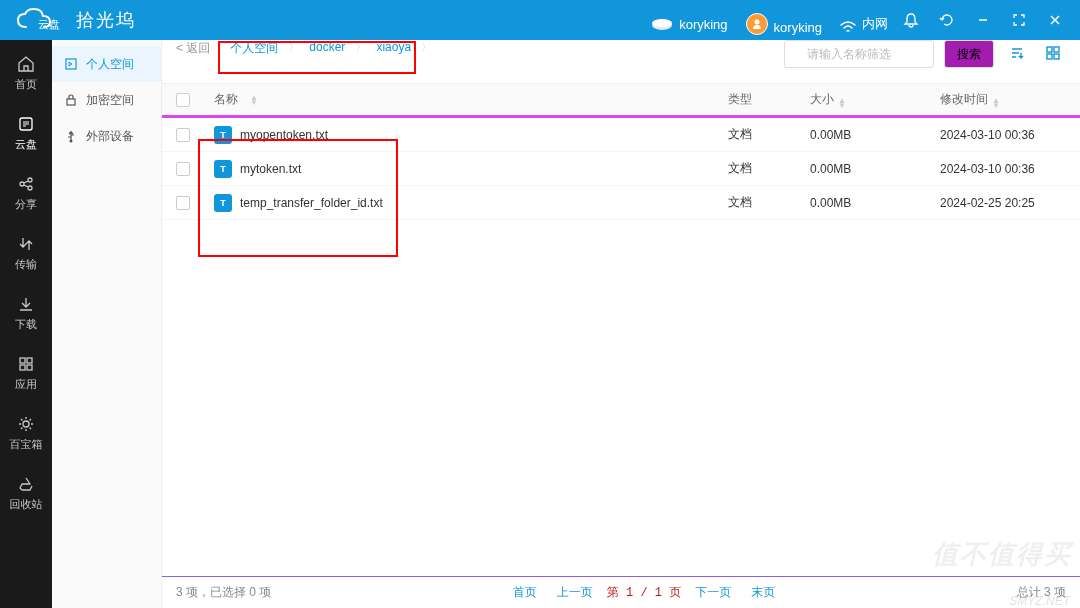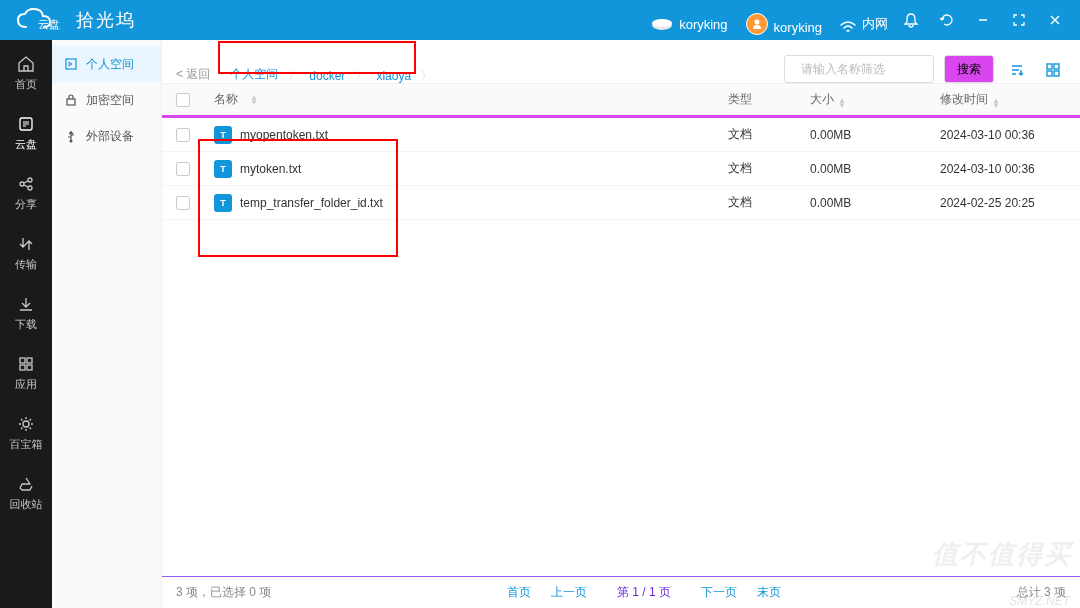--- a/index.html
+++ b/index.html
@@ -25,28 +25,28 @@
     .rail-icon { width: 20px; height: 20px; display: flex; align-items: center; justify-content: center; }
     
     
     .sidebar { width: 110px; border-right: 1px solid #eee; background: #fafafa; padding-top: 6px; }
     .sb-item { height: 36px; display: flex; align-items: center; gap: 8px; padding-left: 12px; font-size: 12px; color: #555; cursor: pointer; }
     .sb-item.active { color: #1296db; background: #eaf5fd; }
     .sb-icon { width: 14px; height: 14px; display: flex; align-items: center; justify-content: center; }
     
     
     .main { flex: 1; display: flex; flex-direction: column; min-width: 0; position: relative; }
-    .toolbar { height: 44px; display: flex; align-items: flex-end; padding: 0 14px; gap: 4px; border-bottom: 1px solid #f0f0f0; }
+    .toolbar { height: 44px; display: flex; align-items: flex-start; padding: 0 14px; gap: 4px; border-bottom: 1px solid #f0f0f0; }
     .back-btn { color: #999; font-size: 12px; margin-right: 10px; cursor: pointer; }
     .crumb { color: #1296db; font-size: 12px; padding: 0 6px; cursor: pointer; }
     .crumb-sep { color: #ccc; font-size: 11px; }
     .toolbar-spacer { flex: 1; }
-    .search-input { width: 150px; height: 28px; border: 1px solid #ddd; border-radius: 3px; padding: 0 16px; font-size: 12px; color: #333; }
+    .search-input { width: 150px; height: 28px; border: 1px solid #ddd; border-radius: 3px; padding: 0 22px; font-size: 12px; color: #333; }
     .search-input::placeholder { color: #bbb; }
-    .search-btn { height: 28px; padding: 2px 12px; border: 1px solid #ddd; border-radius: 3px; background: #d946ef; margin-left: 6px; font-size: 12px; cursor: pointer; }
+    .search-btn { height: 28px; padding: 2px 12px; border: 1px solid #ddd; border-radius: 3px; background: #a21caf; margin-left: 6px; font-size: 12px; cursor: pointer; }
     .view-btn { width: 26px; height: 26px; border: none; background: none; display: flex; align-items: center; justify-content: center; margin-left: 6px; cursor: pointer; color: #1296db; }
     
     .actionbar { height: 32px; display: flex; justify-content: flex-end; align-items: center; padding: 0 14px; gap: 16px; border-bottom: 1px solid #f0f0f0; }
     .action-link { color: #1296db; font-size: 12px; display: flex; align-items: center; gap: 4px; cursor: pointer; }
     
     
     .table-head { height: 34px; display: flex; align-items: center; padding: 0 14px; border-bottom: 3px solid #d946ef; background: #fafafa; font-size: 12px; color: #666; }
     .table-row { height: 34px; display: flex; align-items: center; padding: 0 14px; border-bottom: 1px solid #f5f5f5; font-size: 12px; }
     .col-check { width: 30px; display: flex; align-items: center; }
     .col-name { flex: 1; display: flex; align-items: center; gap: 8px; padding-left: 8px; }
@@ -54,21 +54,21 @@
     .col-size { width: 130px; }
     .col-time { width: 126px; }
     .chk { width: 14px; height: 14px; border: 1px solid #ccc; border-radius: 2px; background: #fff; cursor: pointer; }
     .file-icon { width: 18px; height: 18px; background: #1296db; border-radius: 3px; display: flex; align-items: center; justify-content: center; color: #fff; font-size: 9px; font-weight: bold; }
     .sort-arrows { display: inline-flex; flex-direction: column; margin-left: 4px; line-height: 5px; font-size: 8px; color: #ccc; }
     
     
     .footer { height: 32px; border-top: 1px solid #8b5cf6; display: flex; align-items: center; padding: 0 14px; font-size: 12px; color: #888; }
     .footer-spacer { flex: 1; }
     .pg-link { color: #1296db; margin: 0 10px; cursor: pointer; }
-    .pg-current { color: #6d28d9; margin: 0 20px; }
+    .pg-current { color: #b91c1c; margin: 0 4px; font-family: Liberation Mono, monospace; }
     
     
     .hl { position: absolute; border: 2px solid #ff0000; pointer-events: none; }
     
     
     .watermark { position: absolute; right: 8px; bottom: 36px; font-size: 26px; font-weight: bold; color: rgba(150,150,150,0.15); font-style: italic; letter-spacing: 2px; pointer-events: none; }
     .watermark2 { position: absolute; right: 10px; bottom: 0; font-size: 12px; color: rgba(150,150,150,0.28); font-style: italic; pointer-events: none; }
   </style>
 </head>
 <body>

